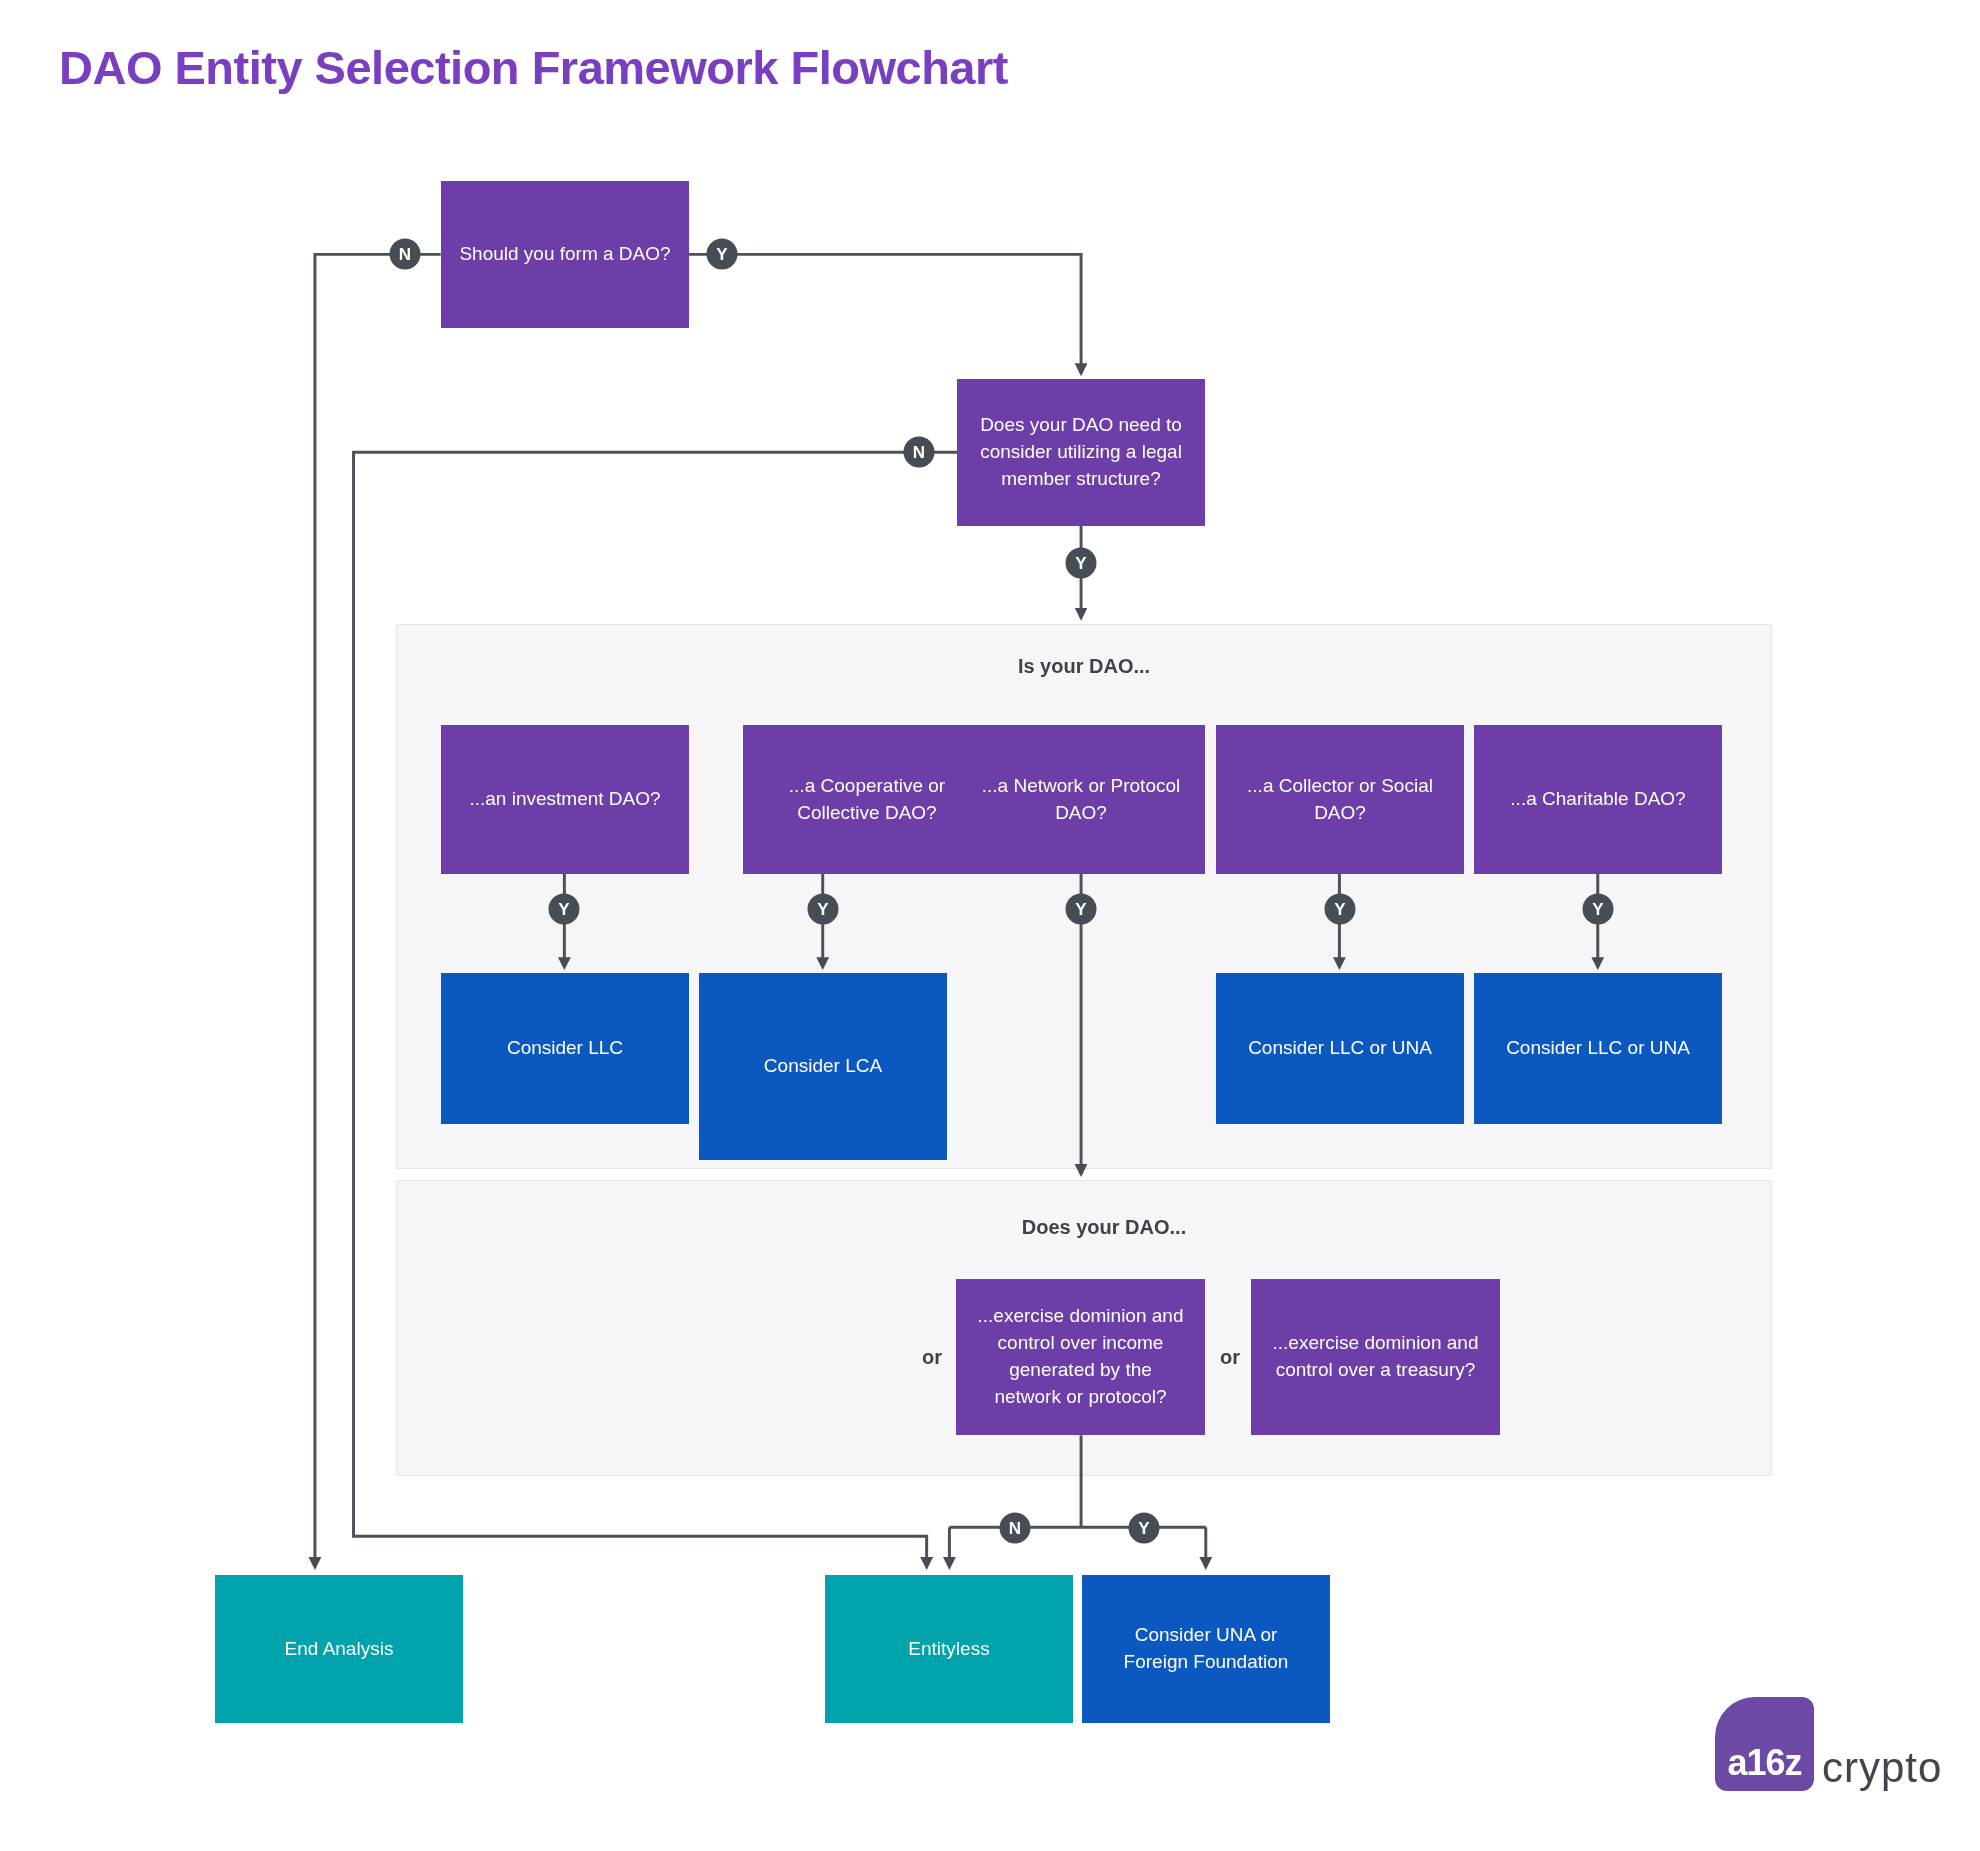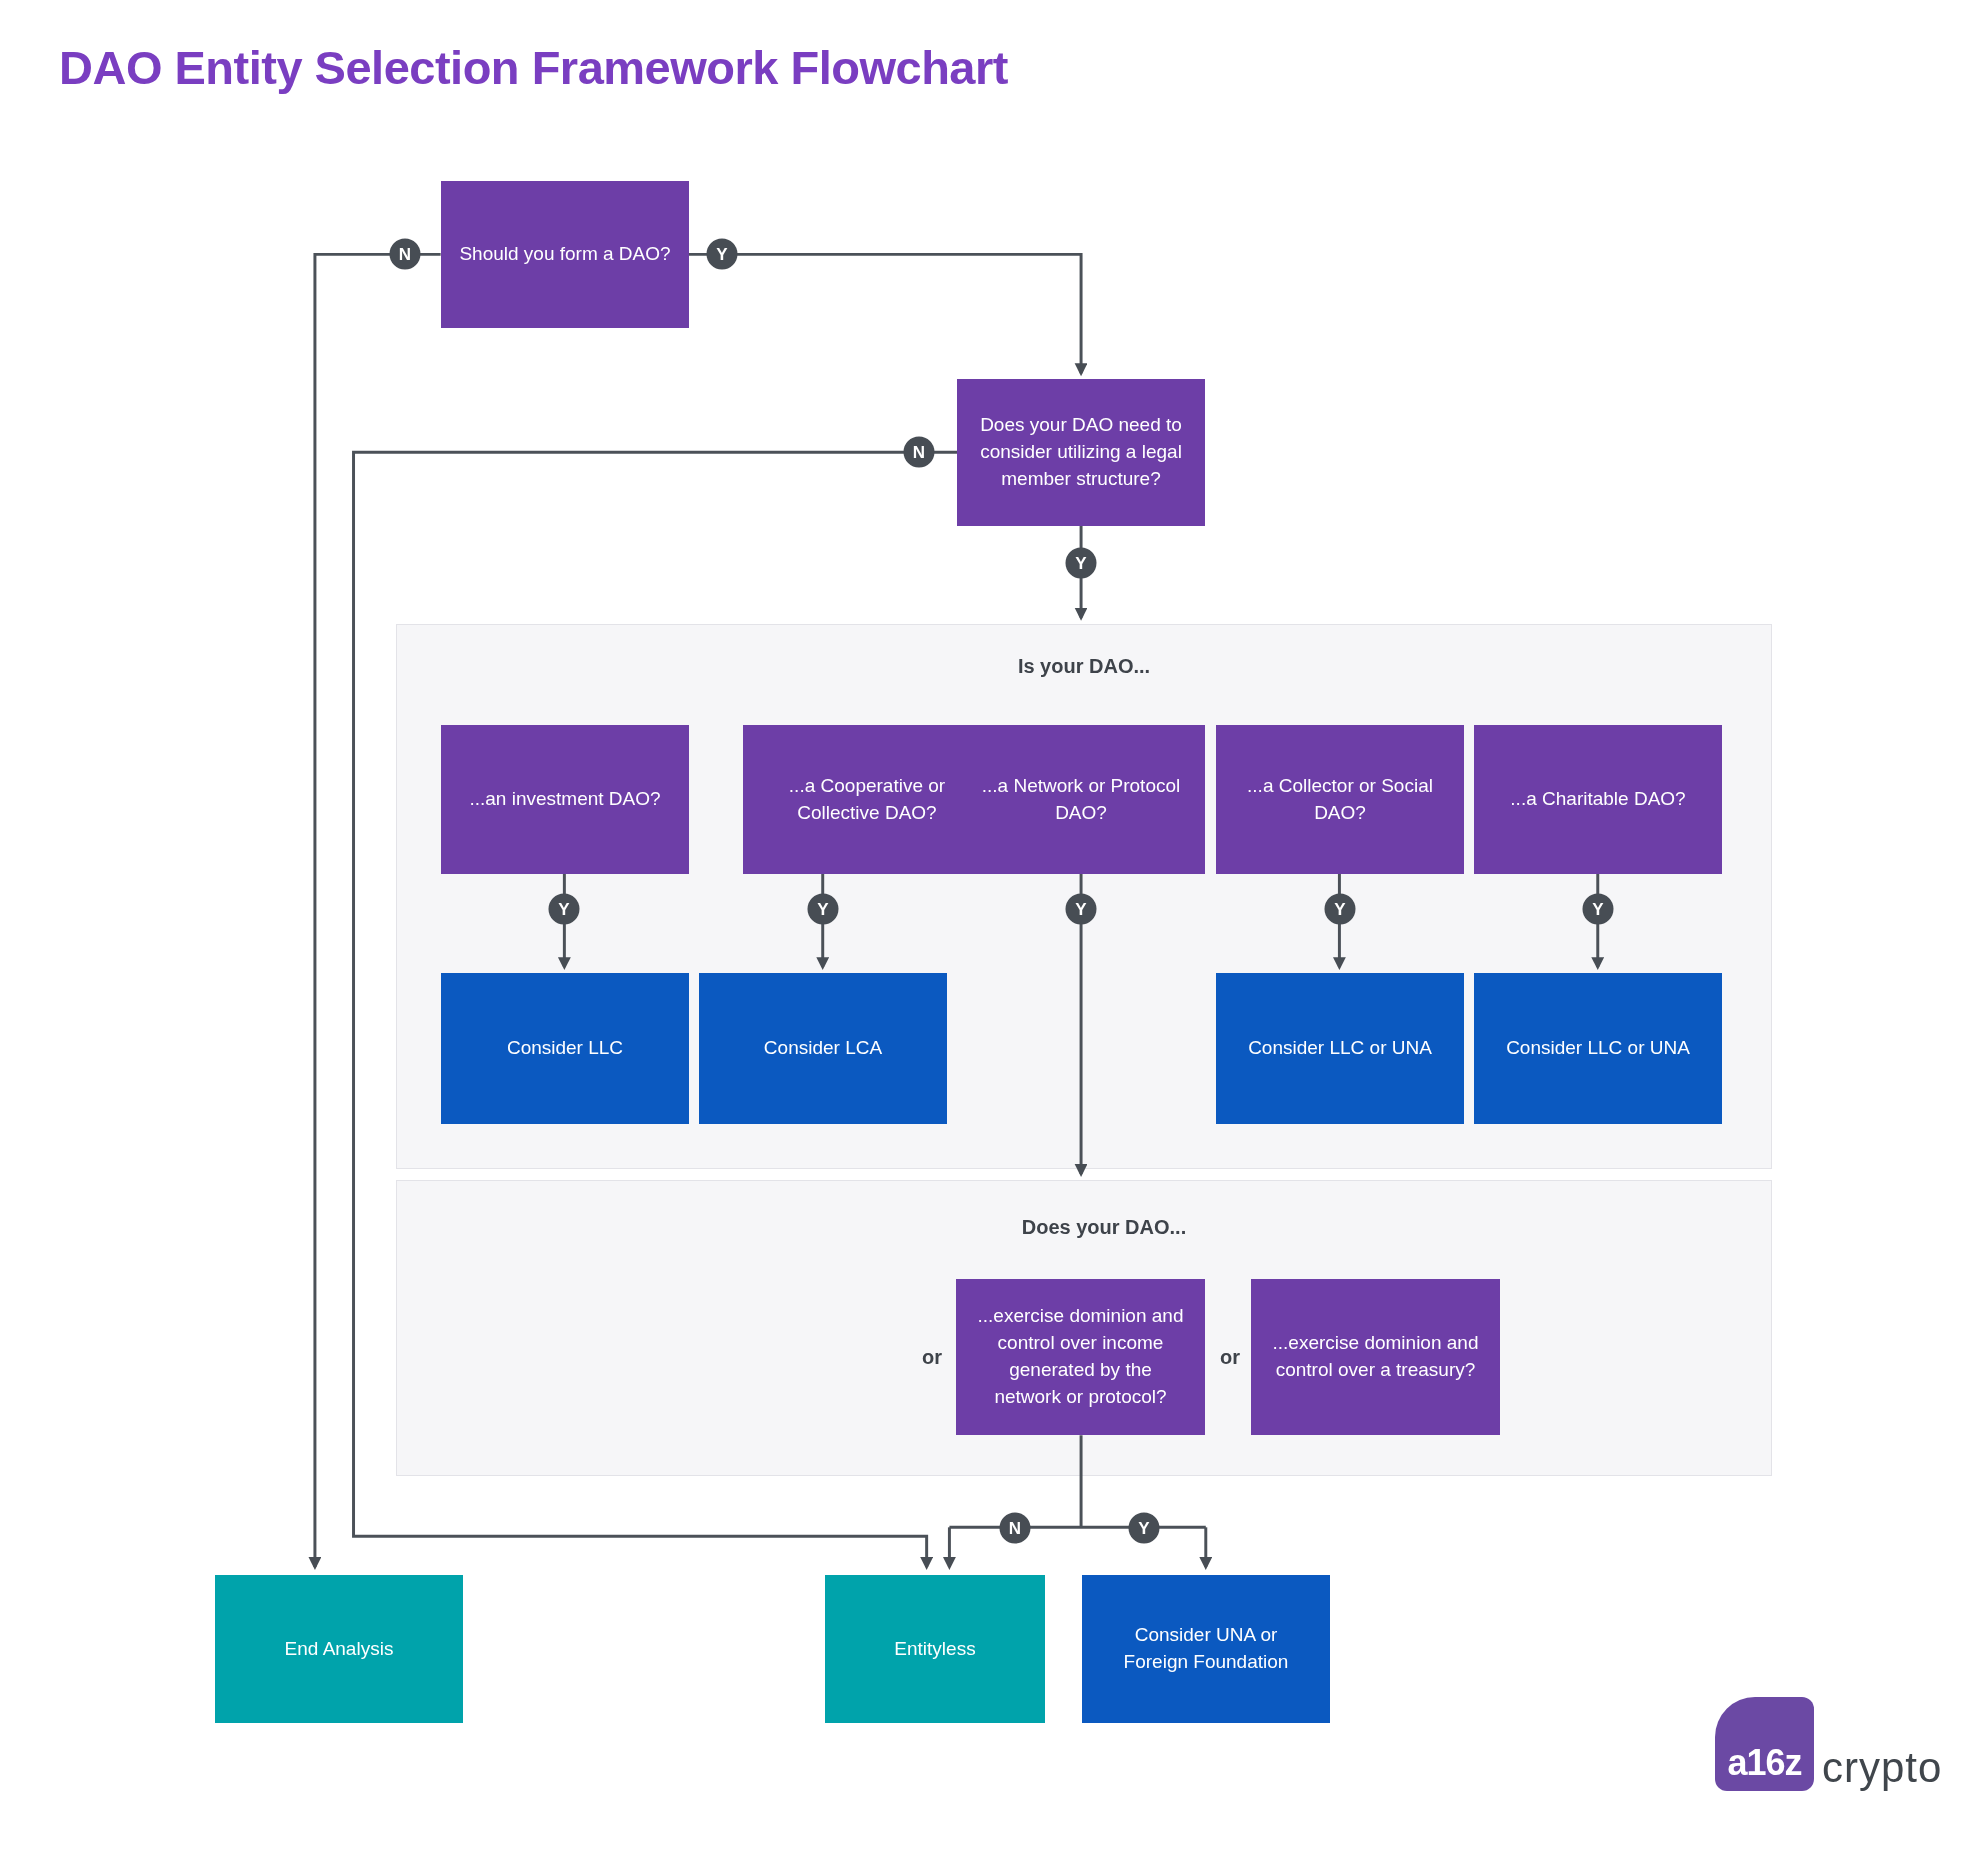--- a/index.html
+++ b/index.html
@@ -192,21 +192,21 @@
 
   <div class="badge" style="left:564px; top:909px;">Y</div>
   <div class="badge" style="left:823px; top:909px;">Y</div>
   <div class="badge" style="left:1081px; top:909px;">Y</div>
   <div class="badge" style="left:1340px; top:909px;">Y</div>
   <div class="badge" style="left:1598px; top:909px;">Y</div>
 
   <div class="node blue" style="left:441px; top:973px; width:248px; height:151px;">
     <span>Consider LLC</span>
   </div>
-  <div class="node blue" style="left:699px; top:973px; width:248px; height:151px;">
+  <div class="node blue" style="left:699px; top:973px; width:248px; height:187px;">
     <span>Consider LCA</span>
   </div>
   <div class="node blue" style="left:1216px; top:973px; width:248px; height:151px;">
     <span>Consider LLC or UNA</span>
   </div>
   <div class="node blue" style="left:1474px; top:973px; width:248px; height:151px;">
     <span>Consider LLC or UNA</span>
   </div>
 
   <div class="panel-header" style="left:396px; top:1216px; width:1376px;margin-left:20px;">
@@ -221,21 +221,21 @@
   <div class="node purple" style="left:1251px; top:1279px; width:249px; height:156px;text-align:center;">
     <span>...exercise dominion and control over a treasury?</span>
   </div>
 
   <div class="badge" style="left:1015px; top:1528px;">N</div>
   <div class="badge" style="left:1144px; top:1528px;">Y</div>
 
   <div class="node teal" style="left:215px; top:1575px; width:248px; height:148px;">
     <span>End Analysis</span>
   </div>
-  <div class="node teal" style="left:825px; top:1575px; width:220px; height:148px;">
+  <div class="node teal" style="left:825px; top:1575px; width:248px; height:148px;">
     <span>Entityless</span>
   </div>
   <div class="node blue" style="left:1082px; top:1575px; width:248px; height:148px;">
     <span>Consider UNA or Foreign Foundation</span>
   </div>
 
   <div class="logo">
     <div class="logo-mark">
       <span class="logo-mark-text">a16z</span>
     </div>

